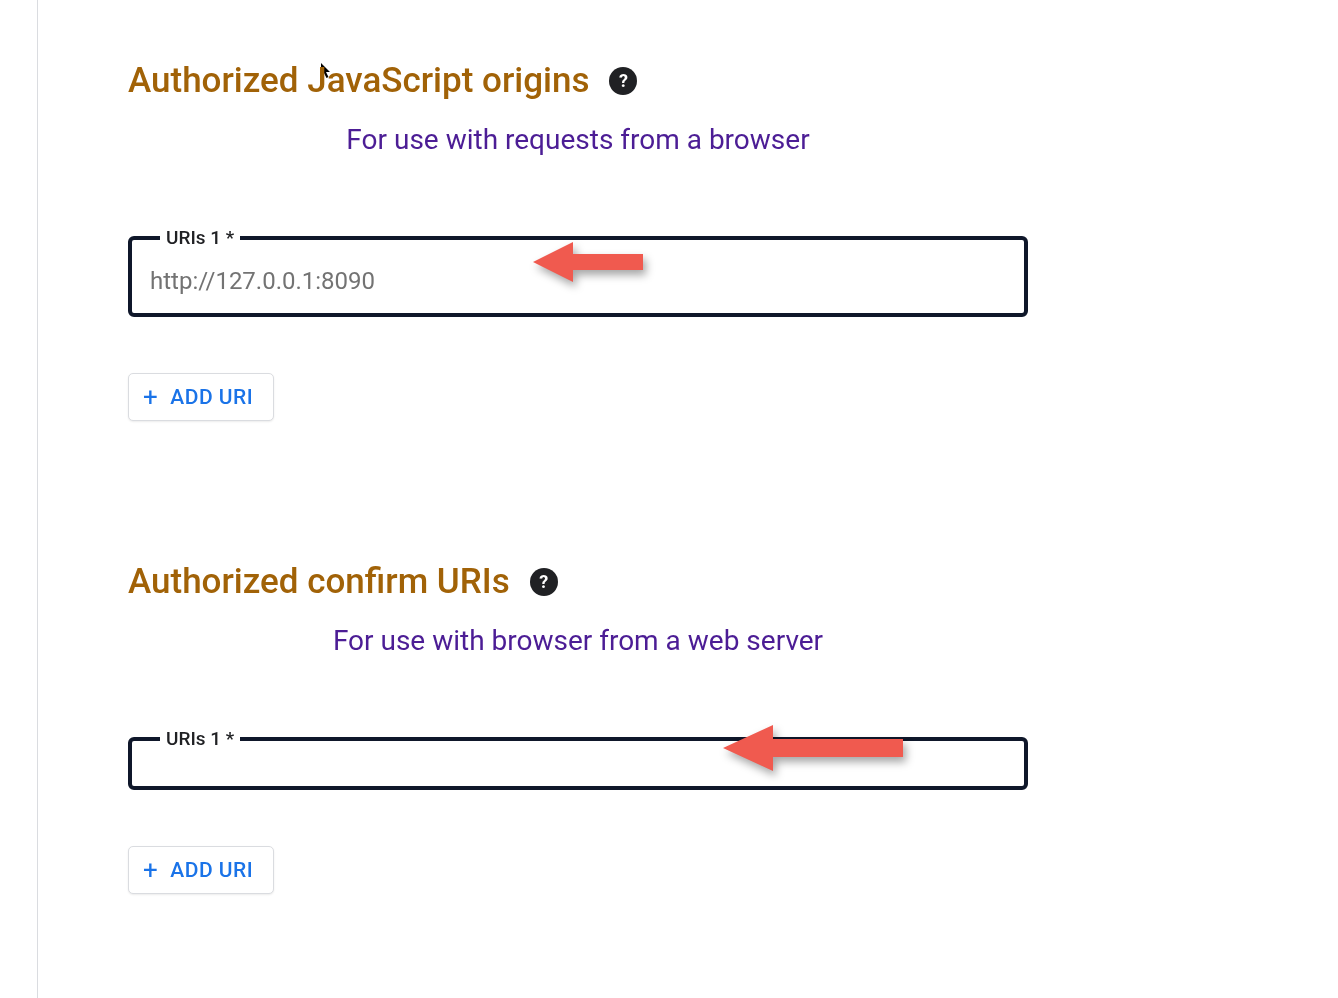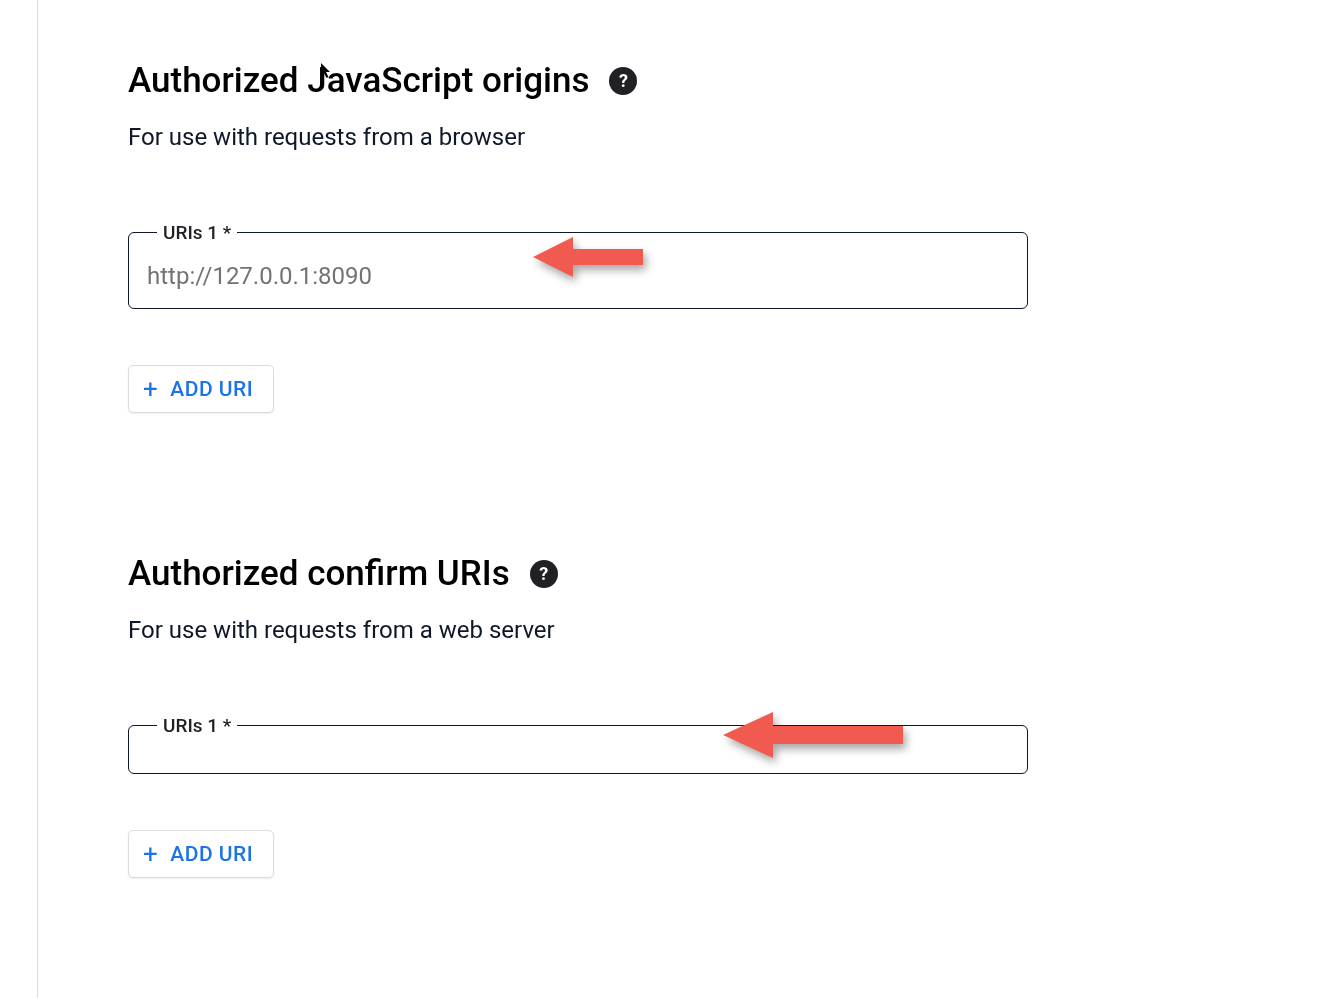--- a/index.html
+++ b/index.html
@@ -29,50 +29,51 @@
     }
     .heading-row {
       display: flex;
       align-items: center;
       gap: 20px;
       margin-bottom: 22px;
     }
     .heading {
       font-size: 35px;
       font-weight: 500;
-      color: #000000;
+      color: #a16207;
       letter-spacing: 0px;
       text-align: right;
     }
     .help-icon {
       width: 28px;
       height: 28px;
       border-radius: 50%;
       background: #202124;
       color: #fff;
       display: flex;
       align-items: center;
       justify-content: center;
       font-size: 18px;
       font-weight: bold;
       cursor: pointer;
       flex-shrink: 0;
     }
     .subtitle {
-      font-size: 24px;
-      color: #0f172a;
+      font-size: 28px;
+      color: #4c1d95;
       margin-bottom: 70px;
       font-weight: 400;
+      text-align: center;
     }
     .field-wrap {
       position: relative;
       margin-bottom: 56px;
     }
     .field-fieldset {
-      border: 1px solid #0f172a;
+      border: 4px solid #0f172a;
       border-radius: 6px;
       padding: 18px;
       position: relative;
     }
     .field-fieldset legend {
       font-size: 19px;
       font-weight: 500;
       color: #202124;
       padding: 0 6px;
       margin-left: 10px;
@@ -154,21 +155,21 @@
       <span class="plus">+</span>
       <span>ADD URI</span>
     </button>
   </div>
 
   <div class="section" style="margin-top:140px;">
     <div class="heading-row">
       <h2 class="heading">Authorized confirm URIs</h2>
       <div class="help-icon">?</div>
     </div>
-    <p class="subtitle">For use with requests from a web server</p>
+    <p class="subtitle">For use with browser from a web server</p>
 
     <div class="field-wrap">
       <fieldset class="field-fieldset">
         <legend>URIs 1 *</legend>
       </fieldset>
       <svg class="arrow-annot" style="left:590px; top:-8px;" width="190" height="58" viewBox="0 0 190 58">
         <path d="M185 20 L55 20 L55 6 L5 29 L55 52 L55 38 L185 38 Z" fill="#f05a4f"></path>
       </svg>
     </div>
 

